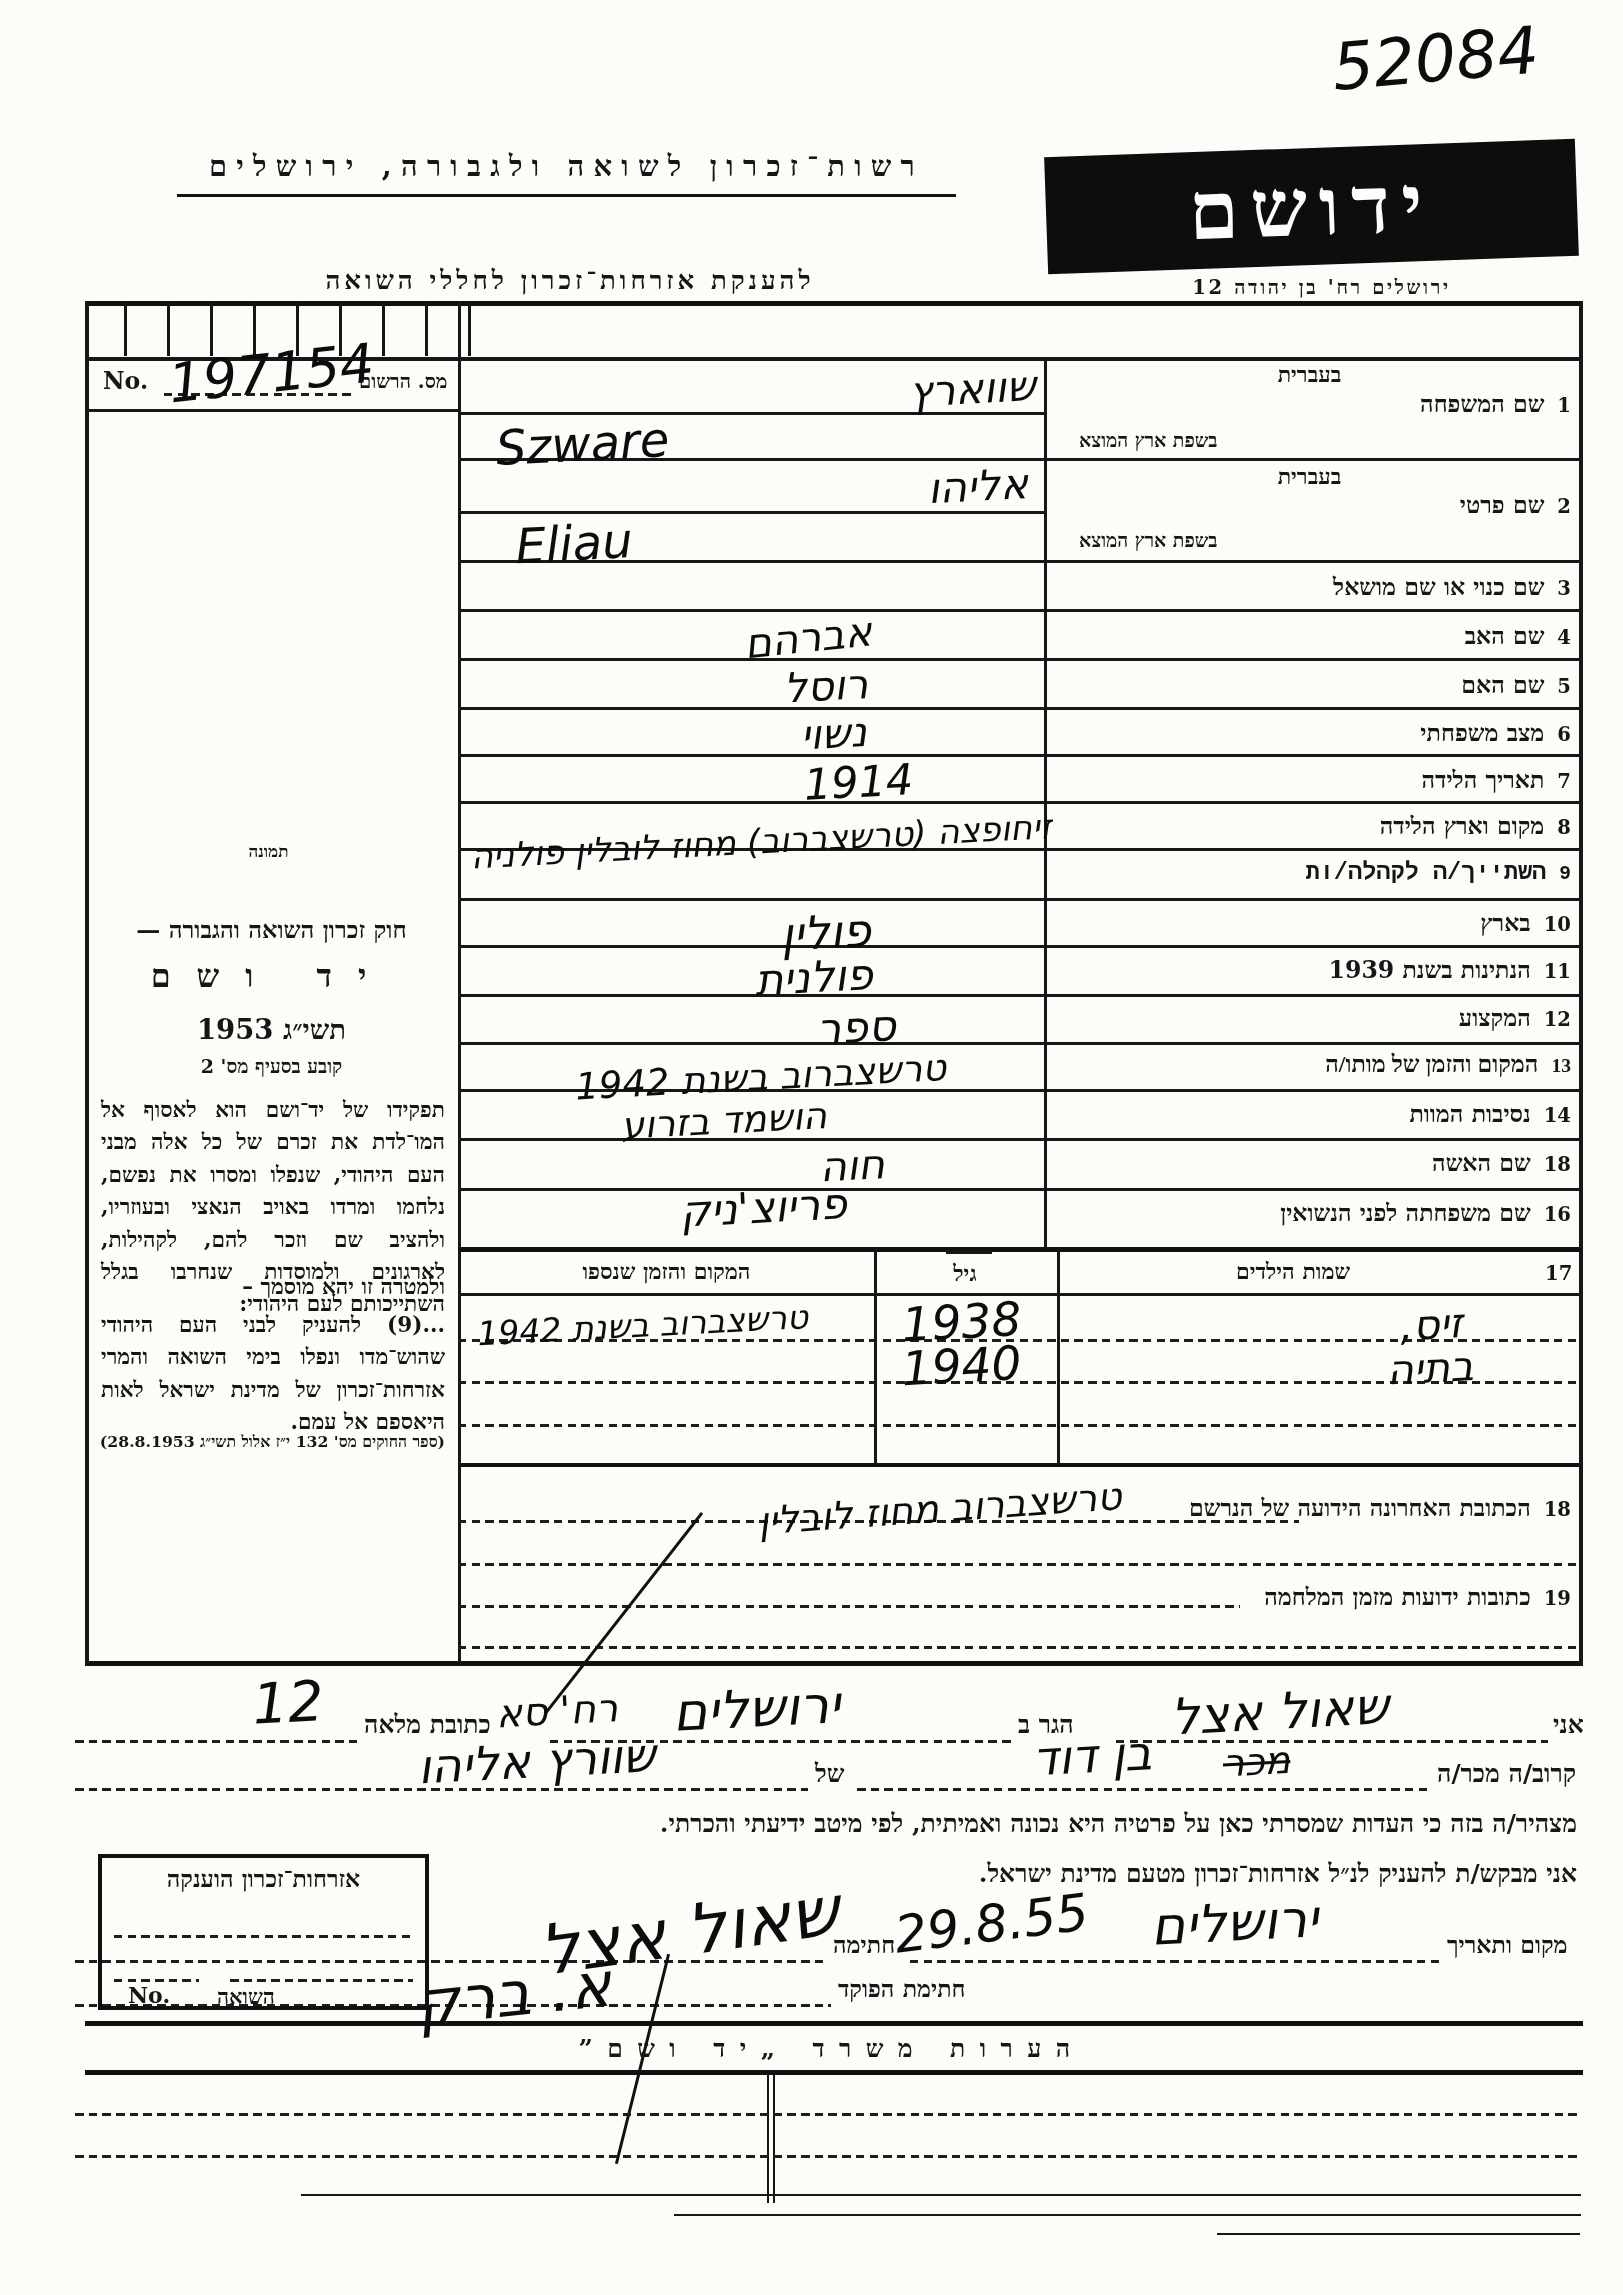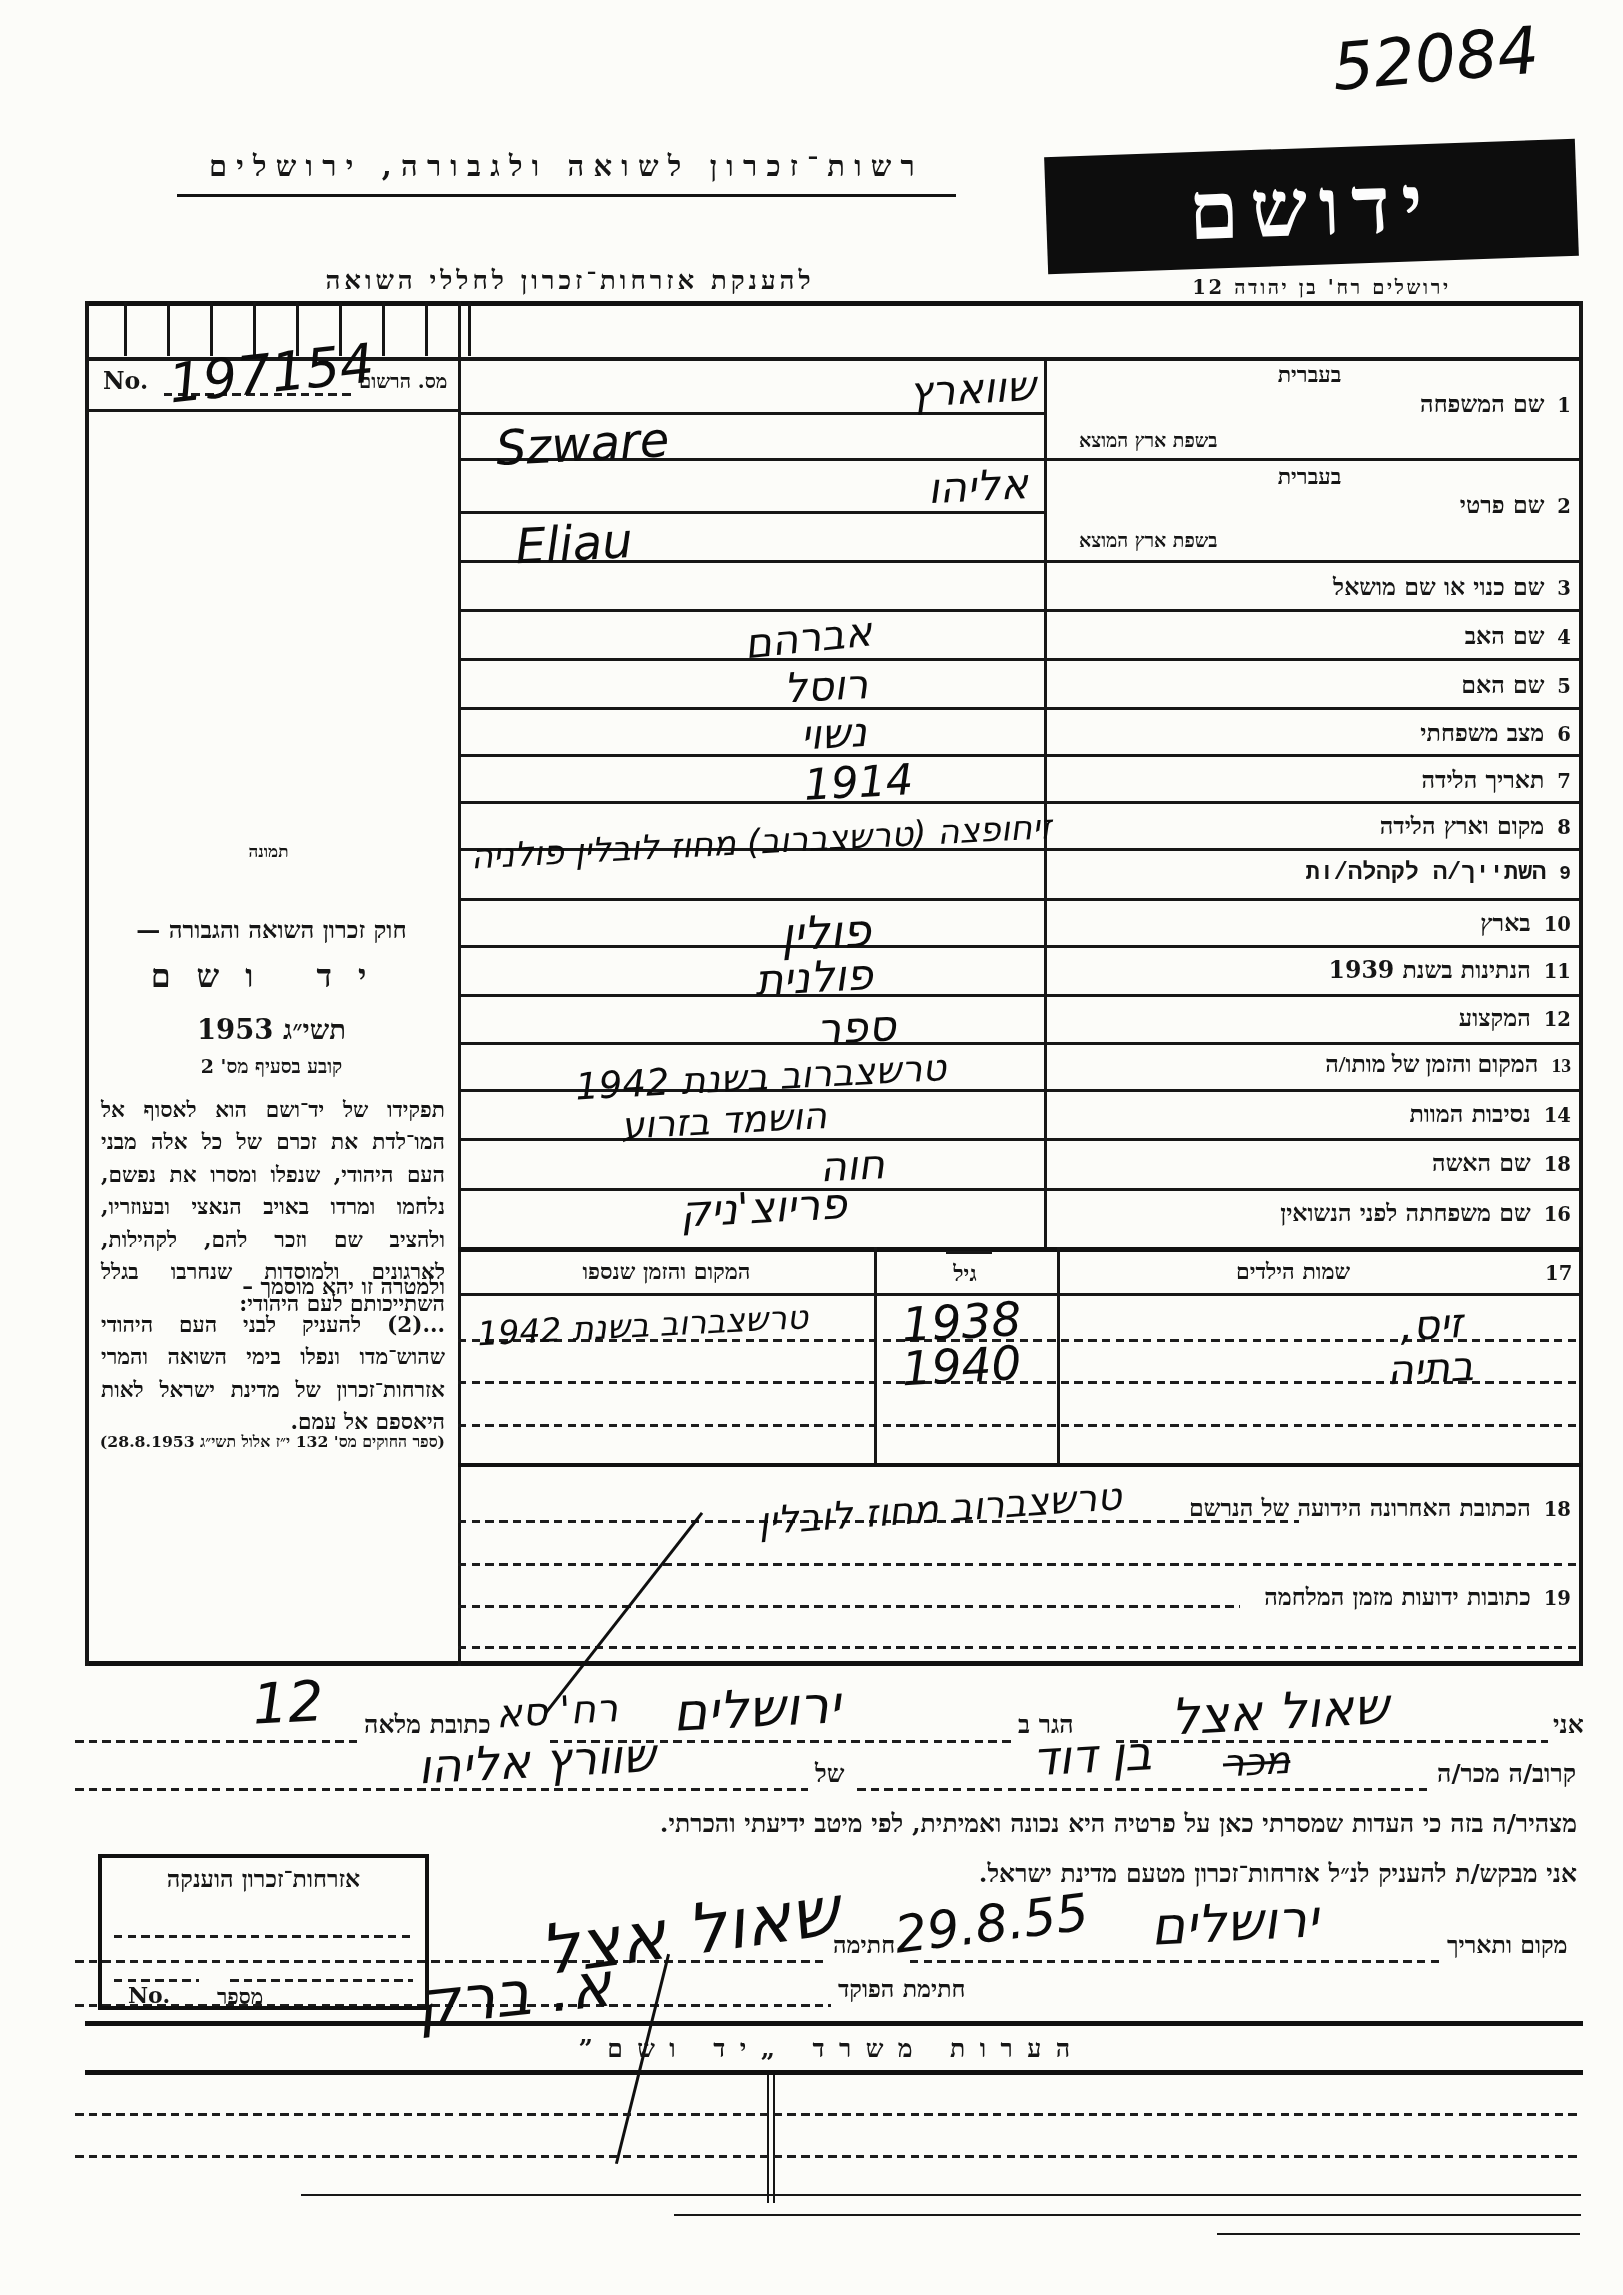--- a/index.html
+++ b/index.html
@@ -57,21 +57,21 @@
   <div class="abs hline" style="left:88px;top:409px;width:370px;"></div>
 
   <div class="abs lbl center" style="left:216px;top:841px;width:105px;font-size:17px;">תמונה</div>
 
   <div class="abs lbl center" style="left:98px;top:915px;width:347px;font-size:24px;">חוק זכרון השואה והגבורה —</div>
   <div class="abs lbl center" style="left:98px;top:957px;width:347px;font-size:32px;letter-spacing:26px;">יד ושם</div>
   <div class="abs lbl center" style="left:98px;top:1013px;width:347px;font-size:27.5px;">תשי״ג 1953</div>
   <div class="abs lbl center" style="left:98px;top:1055px;width:347px;font-size:19px;">קובע בסעיף מס' 2</div>
   <div class="abs" style="left:101px;top:1094px;width:344px;font-size:21.6px;font-weight:bold;line-height:1.50;text-align:justify;">תפקידו של יד־ושם הוא לאסוף אל המו־לדת את זכרם של כל אלה מבני העם היהודי, שנפלו ומסרו את נפשם, נלחמו ומרדו באויב הנאצי ובעוזריו, ולהציב שם וזכר להם, לקהילות, לארגונים ולמוסדות שנחרבו בגלל השתייכותם לעם היהודי:</div>
   <div class="abs" style="left:101px;top:1274px;width:344px;font-size:21.6px;font-weight:bold;text-align:right;">ולמטרה זו יהא מוסמך –</div>
-  <div class="abs" style="left:101px;top:1309px;width:344px;font-size:21.6px;font-weight:bold;line-height:1.5;text-align:justify;">...(2) להעניק לבני העם היהודי שהוש־מדו ונפלו בימי השואה והמרי אזרחות־זכרון של מדינת ישראל לאות היאספם אל עמם.</div>
+  <div class="abs" style="left:101px;top:1309px;width:344px;font-size:21.6px;font-weight:bold;line-height:1.5;text-align:justify;">...(9) להעניק לבני העם היהודי שהוש־מדו ונפלו בימי השואה והמרי אזרחות־זכרון של מדינת ישראל לאות היאספם אל עמם.</div>
   <div class="abs lbl" style="left:101px;top:1432px;width:344px;font-size:15.7px;text-align:center;">(ספר החוקים מס' 132 י״ז אלול תשי״ג 28.8.1953)</div>
 
   <div class="abs hline" style="left:458px;top:412px;width:586px;"></div>
   <div class="abs hline" style="left:458px;top:458px;width:1123px;"></div>
   <div class="abs hline" style="left:458px;top:511px;width:586px;"></div>
   <div class="abs hline" style="left:458px;top:560px;width:1123px;"></div>
   <div class="abs hline" style="left:458px;top:609px;width:1123px;"></div>
   <div class="abs hline" style="left:458px;top:658px;width:1123px;"></div>
   <div class="abs hline" style="left:458px;top:707px;width:1123px;"></div>
   <div class="abs hline" style="left:458px;top:754px;width:1123px;"></div>
@@ -227,21 +227,21 @@
   <div class="abs dotline" style="left:75px;top:2004px;width:756px;"></div>
   <div class="abs hw" style="left:419px;top:1947px;font-size:62px;transform:rotate(-6deg);">א. ברק</div>
   <div class="stroke" style="left:641px;top:1951px;width:3.3px;height:216px;transform:rotate(14deg);"></div>
 
   <div class="abs" style="left:98px;top:1854px;width:323px;height:148px;border:4.6px solid #111;">
     <div class="lbl center" style="margin-top:7px;font-size:23.6px;">אזרחות־זכרון הוענקה</div>
     <div class="dotline" style="position:absolute;left:11.8px;top:77px;width:298px;"></div>
     <div class="dotline" style="position:absolute;left:11.8px;top:121px;width:85px;"></div>
     <div class="dotline" style="position:absolute;left:128px;top:121px;width:183px;"></div>
     <div class="lbl" style="position:absolute;left:26px;top:124px;font-size:22px;direction:ltr;">No.</div>
-    <div class="lbl" style="position:absolute;left:115px;top:126px;font-size:21px;">מספר</div>
+    <div class="lbl" style="position:absolute;left:115px;top:126px;font-size:21px;">השואה</div>
   </div>
 
   <div class="abs hline-th" style="left:85px;top:2021px;width:1498px;"></div>
   <div class="abs lbl center" style="left:406px;top:2034px;width:851px;font-size:25px;letter-spacing:14.4px;">הערות משרד „יד ושם”</div>
   <div class="abs hline-th" style="left:85px;top:2070px;width:1498px;"></div>
   <div class="abs" style="left:767px;top:2075px;width:3.9px;height:128px;border-left:2px solid #151515;border-right:2px solid #151515;"></div>
   <div class="abs dotline" style="left:75px;top:2113px;width:1505px;"></div>
   <div class="abs dotline" style="left:75px;top:2155px;width:1505px;"></div>
   <div class="abs hline" style="left:301px;top:2194px;width:1280px;height:2px;"></div>
   <div class="abs hline" style="left:674px;top:2214px;width:907px;height:2px;"></div>

